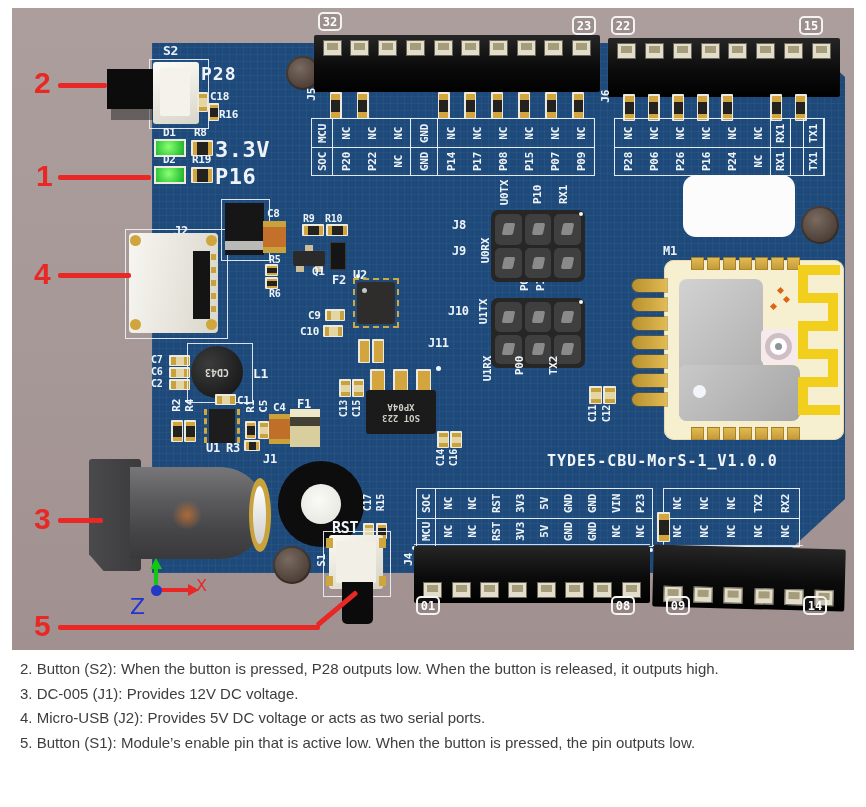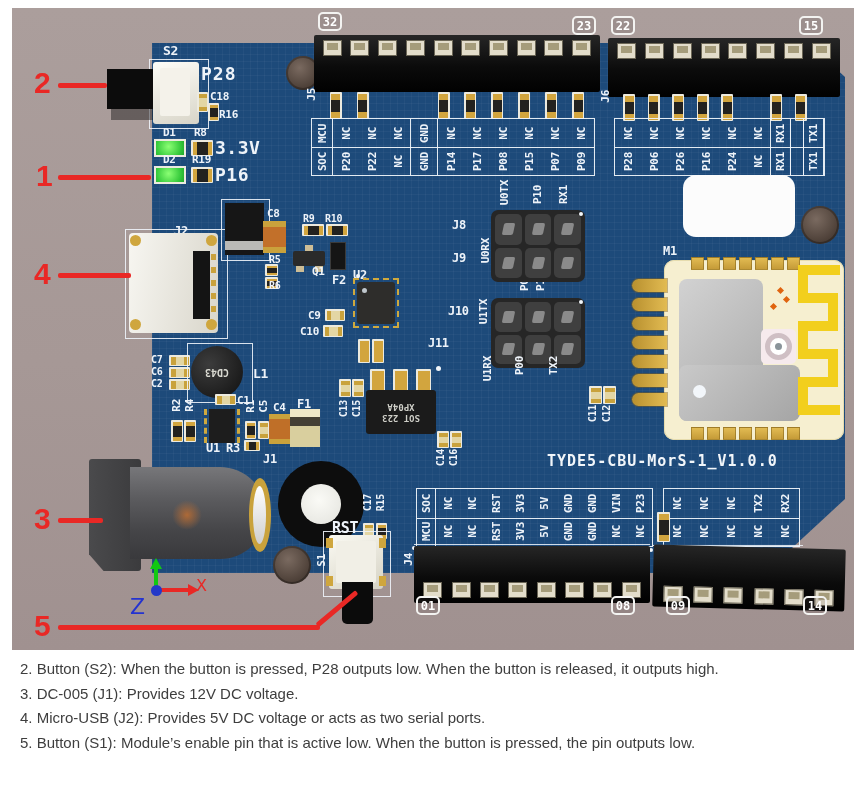--- a/index.html
+++ b/index.html
@@ -8,21 +8,21 @@
   
   #photo{position:absolute;left:12px;top:8px;width:842px;height:642px;background:linear-gradient(180deg,#ab9e9c,#a69896 55%,#a09190)}
   
   #board{position:absolute;left:140px;top:35px;width:693px;height:530px;background:#1d4a7a;
     background-image:repeating-linear-gradient(0deg,rgba(255,255,255,.035) 0 1px,transparent 1px 7px),
                      repeating-linear-gradient(90deg,rgba(255,255,255,.035) 0 1px,transparent 1px 7px);
     clip-path:polygon(0 0,656px 0,693px 34px,693px 456px,613px 530px,0 530px)}
   
   .L{position:absolute;font:bold 11px "DejaVu Sans Mono",monospace;color:#eef3f9;white-space:nowrap;letter-spacing:-.3px}
   .f10{font-size:10px}.f12{font-size:12px}.f13{font-size:13px}.f15{font-size:15px}
-  .f17{font-size:18px;letter-spacing:.5px}.f18{font-size:18px;letter-spacing:1px}
+  .f17{font-size:22px;letter-spacing:.5px}.f18{font-size:18px;letter-spacing:1px}
   .V{writing-mode:vertical-rl;transform:rotate(180deg)}
   .box{position:absolute;border:1px solid rgba(238,243,249,.9)}
   .sline{position:absolute;background:rgba(238,243,249,.85)}
   .dotw{position:absolute;background:#f2f6fa;border-radius:50%}
   
   .resv,.resh,.capv,.caph,.padv{position:absolute;background:#eceadf;padding:1.5px;border-radius:1px;box-sizing:border-box}
   .resv i,.resh i,.capv i,.caph i,.padv i{display:block;width:100%;height:100%}
   .resv i{background:linear-gradient(180deg,#d2a53e 0 23%,#23221f 23% 77%,#d2a53e 77%)}
   .resh i{background:linear-gradient(90deg,#d2a53e 0 23%,#23221f 23% 77%,#d2a53e 77%)}
   .capv i{background:linear-gradient(180deg,#c9a23c 0 26%,#e3d6a4 26% 74%,#c9a23c 74%)}
@@ -430,21 +430,21 @@
     <div class="resh" style="left:314px;top:216px;width:22px;height:12px">
         <i></i>
       </div>
     <div class="L f10" style="left:257px;top:246px">R5</div>
     <div class="resv" style="left:253px;top:256px;width:13px;height:12px">
         <i></i>
       </div>
     <div class="resv" style="left:253px;top:269px;width:13px;height:12px">
         <i></i>
       </div>
-    <div class="L f10" style="left:257px;top:272px">R6</div>
+    <div class="L f10" style="left:257px;top:280px">R6</div>
     <div class="A" style="left:281px;top:243px;width:32px;height:15px;background:#2a2a2a;border-radius:2px"></div>
     <div class="A" style="left:284px;top:258px;width:8px;height:6px;background:#cdbd96"></div>
     <div class="A" style="left:303px;top:258px;width:8px;height:6px;background:#cdbd96"></div>
     <div class="A" style="left:293px;top:237px;width:8px;height:6px;background:#cdbd96"></div>
     <div class="L" style="left:300px;top:257px">Q1</div>
     <div class="A" style="left:318px;top:234px;width:16px;height:28px;background:#151515;border:1px solid #3a3a3a;box-sizing:border-box"></div>
     <div class="L f12" style="left:320px;top:265px">F2</div>
     <div class="dotw" style="left:344px;top:266px;width:4px;height:4px"></div>
     <div class="L f12" style="left:341px;top:260px">U2</div>
     <div class="A" style="left:341px;top:270px;width:46px;height:50px;border:2px dashed #cfa93e;box-sizing:border-box"></div>
@@ -539,21 +539,21 @@
     <div class="capv" style="left:425px;top:423px;width:12px;height:17px">
         <i></i>
       </div>
     <div class="capv" style="left:438px;top:423px;width:12px;height:17px">
         <i></i>
       </div>
     <div class="L V f10" style="left:423px;top:441px">C14</div>
     <div class="L V f10" style="left:436px;top:441px">C16</div>
 
     <div class="L f12" style="left:440px;top:210px">J8</div>
-    <div class="L f12" style="left:440px;top:243px">J9</div>
+    <div class="L f12" style="left:440px;top:236px">J9</div>
     <div class="L f12" style="left:436px;top:296px">J10</div>
     <div class="L f12" style="left:416px;top:328px">J11</div>
     <div class="L V" style="left:486px;top:172px">U0TX</div>
     <div class="L V" style="left:519px;top:177px">P10</div>
     <div class="L V" style="left:545px;top:177px">RX1</div>
     <div class="L V" style="left:467px;top:230px">U0RX</div>
     <div class="L V" style="left:563px;top:234px">TX1</div>
     <div class="L V" style="left:506px;top:264px">P01</div>
     <div class="L V" style="left:522px;top:264px">P11</div>
     <div class="jblk" style="left:479px;top:202px;width:86px;height:64px">

